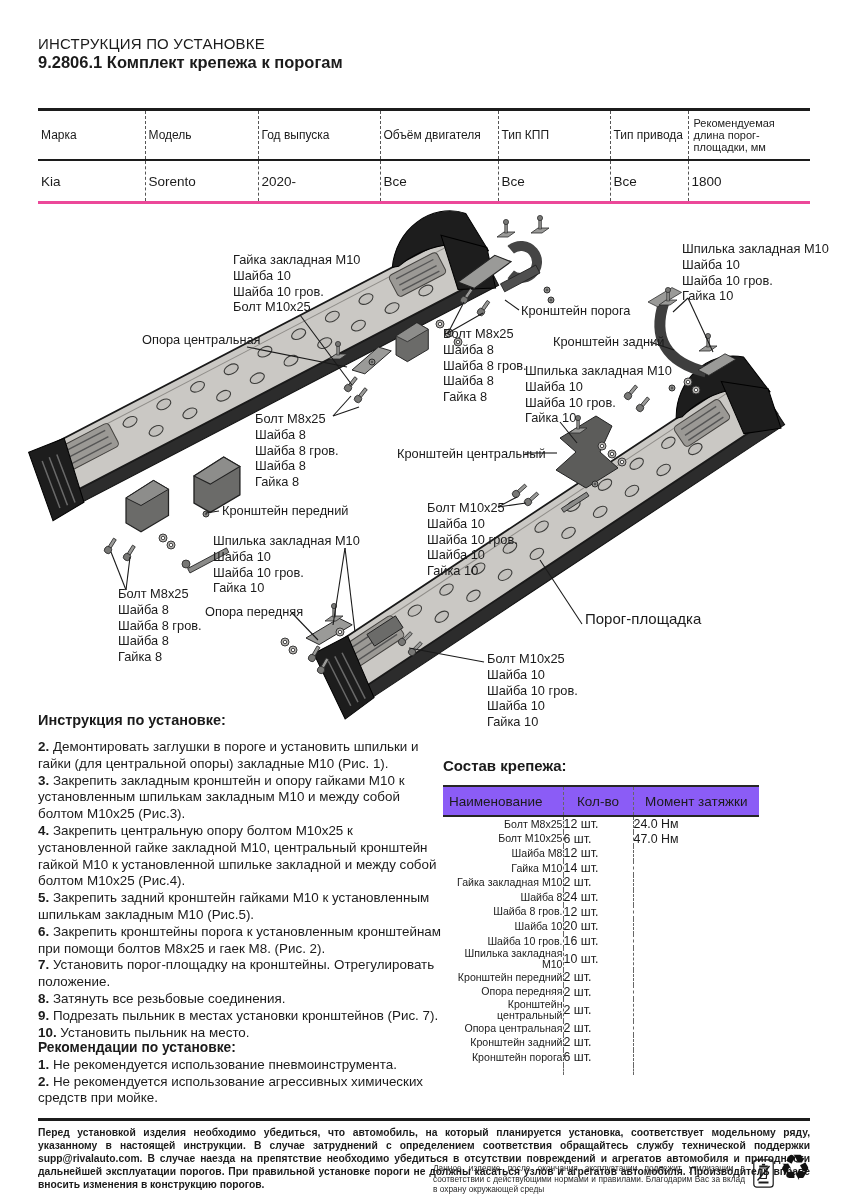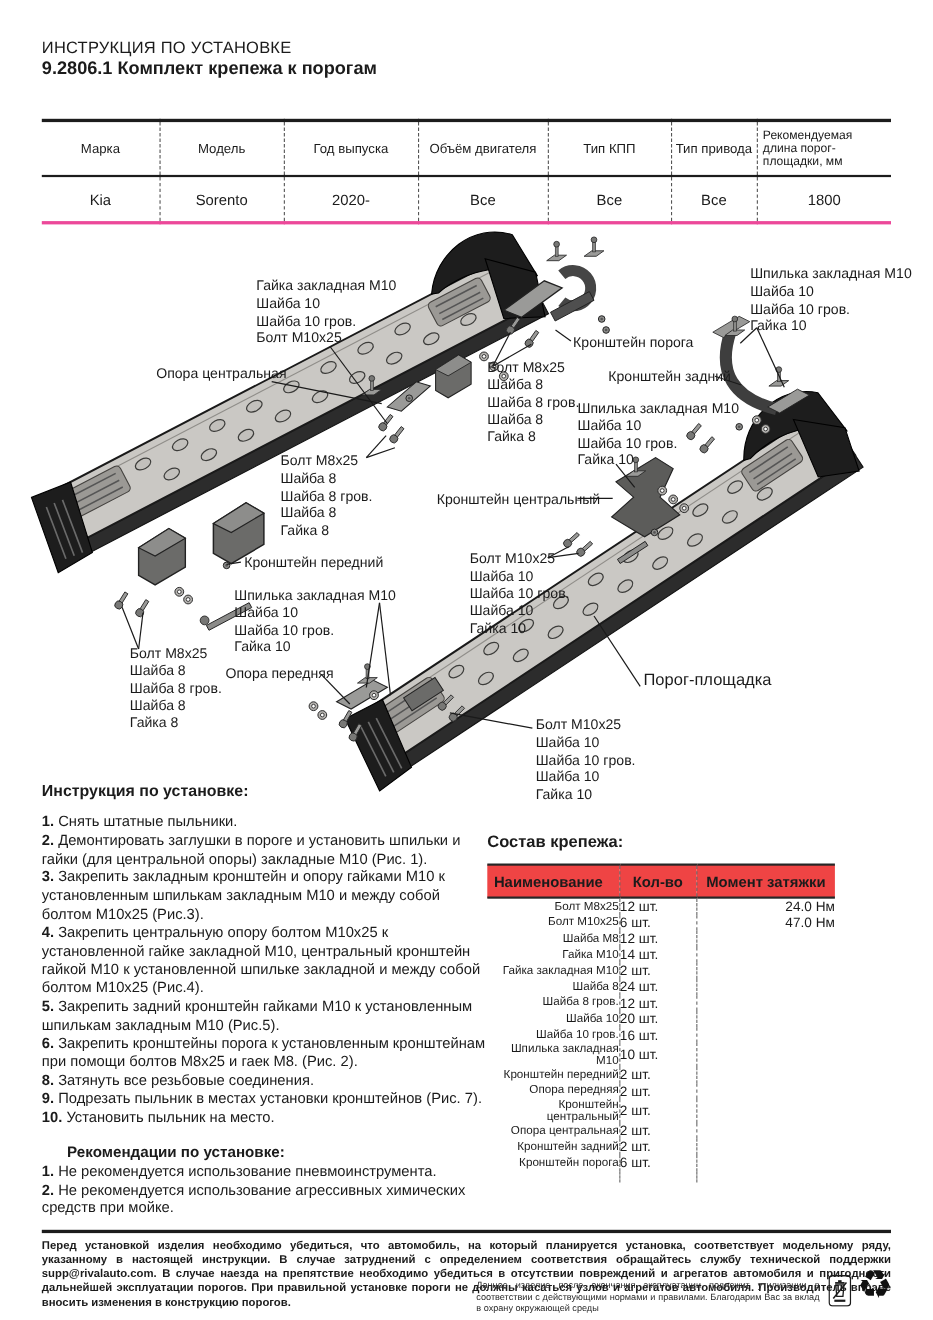--- a/index.html
+++ b/index.html
@@ -7,21 +7,21 @@
   .page{position:relative;width:848px;height:1200px;background:#fff;overflow:hidden;}
   .abs{position:absolute;}
 
   
   .title1{left:38px;top:35px;font-size:15px;letter-spacing:.2px;}
   .title2{left:38px;top:53px;font-size:16.5px;font-weight:bold;}
 
   
   .spec-wrap{left:38px;top:108px;width:772px;}
   table.spec{border-collapse:collapse;table-layout:fixed;width:772px;}
-  table.spec th,table.spec td{border-left:1px dashed #555;vertical-align:middle;text-align:center;padding:2px 3px;overflow:hidden;}
+  table.spec th,table.spec td{border-left:1px dashed #555;vertical-align:middle;text-align:left;padding:2px 3px;overflow:hidden;}
   table.spec th:first-child,table.spec td:first-child{border-left:none;}
   table.spec thead tr{border-top:3px solid #1c1c1c;border-bottom:2px solid #1c1c1c;}
   table.spec tbody tr{border-bottom:3px solid #ec4899;}
   table.spec th{height:44px;font-weight:normal;font-size:12px;}
   table.spec td{height:36px;font-size:13.5px;}
   table.spec th.small{font-size:11px;text-align:left;padding:2px 5px;}
 
   
   .diagram{left:0;top:200px;width:848px;height:535px;}
   .dlabel{position:absolute;font-size:12.8px;line-height:15.8px;white-space:nowrap;color:#1b1b1b;}
@@ -30,33 +30,33 @@
   
   .install-heading{left:38px;top:712px;font-size:14.5px;font-weight:bold;}
   .steps{left:38px;top:739px;width:404px;font-size:13.4px;line-height:16.8px;}
   .steps p{margin:0;}
   .steps b{font-weight:bold;}
 
   
   .hw-heading{left:443px;top:757px;font-size:15px;font-weight:bold;}
   .hw-wrap{left:443px;top:785px;width:316px;}
   table.hw{border-collapse:collapse;table-layout:fixed;width:316px;}
-  table.hw th{background:#ef4444;border-top:2px solid #262626;border-bottom:2px solid #262626;font-weight:bold;font-size:13.5px;height:26px;vertical-align:middle;}
+  table.hw th{background:#8b5cf6;border-top:2px solid #262626;border-bottom:2px solid #262626;font-weight:normal;font-size:13.5px;height:26px;vertical-align:middle;}
   table.hw th:nth-child(1){text-align:left;padding-left:6px;}
   table.hw th:nth-child(1),table.hw td:nth-child(1){border-right:1px dashed #666;}
   table.hw th:nth-child(2),table.hw td:nth-child(2){border-right:1px dashed #666;}
   table.hw td{height:14.6px;padding:0;line-height:1.02;vertical-align:middle;}
   td.hw-name{font-size:10.6px;text-align:right;padding-right:7px;}
   td.hw-qty{font-size:12.4px;}
-  td.hw-tq{font-size:12.4px;text-align:right;}
+  td.hw-tq{font-size:12.4px;text-align:left;}
   tr.hw-pad td{height:10px;}
 
   
   .rec{left:38px;top:1040px;width:430px;font-size:13.4px;line-height:16.8px;}
-  .rec .rh{font-weight:bold;font-size:13.8px;margin-left:23px;}
+  .rec .rh{font-weight:bold;font-size:13.8px;}
   .rec p{margin:0;}
 
   
   .footer-rule{left:38px;top:1118px;width:772px;height:3px;background:#1c1c1c;}
   .footer-text{left:38px;top:1126px;width:772px;font-size:10.3px;line-height:13.1px;font-weight:bold;text-align:justify;}
   .eco-note{left:433px;top:1163px;width:312px;font-size:8.3px;line-height:10.6px;text-align:justify;color:#2a2a2a;}
   .bin-box{left:753px;top:1159px;}
   .recycle{left:779px;top:1150px;font-size:36px;line-height:1;color:#111;}
 </style>
 </head>
@@ -335,26 +335,26 @@
     <div class="dlabel" style="left:553px;top:134px;">Кронштейн задний</div>
     <div class="dlabel" style="left:525px;top:163px;">Шпилька закладная М10<br>Шайба 10<br>Шайба 10 гров.<br>Гайка 10</div>
     <div class="dlabel" style="left:397px;top:246px;">Кронштейн центральный</div>
     <div class="dlabel" style="left:427px;top:300px;">Болт М10х25<br>Шайба 10<br>Шайба 10 гров.<br>Шайба 10<br>Гайка 10</div>
     <div class="dlabel big" style="left:585px;top:411px;">Порог-площадка</div>
     <div class="dlabel" style="left:487px;top:451px;">Болт М10х25<br>Шайба 10<br>Шайба 10 гров.<br>Шайба 10<br>Гайка 10</div>
   </div>
 
   <div class="abs install-heading">Инструкция по установке:</div>
   <div class="abs steps">
-    <p><b>1.</b> <span>Снять штатные пыльники.</span></p>
     <p><b>2.</b> <span>Демонтировать заглушки в пороге и установить шпильки и гайки (для центральной опоры) закладные М10 (Рис. 1).</span></p>
     <p><b>3.</b> <span>Закрепить закладным кронштейн и опору гайками М10 к установленным шпилькам закладным М10 и между собой болтом М10х25 (Рис.3).</span></p>
     <p><b>4.</b> <span>Закрепить центральную опору болтом М10х25 к установленной гайке закладной М10, центральный кронштейн гайкой М10 к установленной шпильке закладной и между собой болтом М10х25 (Рис.4).</span></p>
     <p><b>5.</b> <span>Закрепить задний кронштейн гайками М10 к установленным шпилькам закладным М10 (Рис.5).</span></p>
     <p><b>6.</b> <span>Закрепить кронштейны порога к установленным кронштейнам при помощи болтов М8х25 и гаек М8. (Рис. 2).</span></p>
+    <p><b>7.</b> <span>Установить порог-площадку на кронштейны. Отрегулировать положение.</span></p>
     <p><b>8.</b> <span>Затянуть все резьбовые соединения.</span></p>
     <p><b>9.</b> <span>Подрезать пыльник в местах установки кронштейнов (Рис. 7).</span></p>
     <p><b>10.</b> <span>Установить пыльник на место.</span></p>
   </div>
 
   <div class="abs hw-heading">Состав крепежа:</div>
   <div class="abs hw-wrap">
     <table class="hw">
       <colgroup>
           <col style="width:120px">

